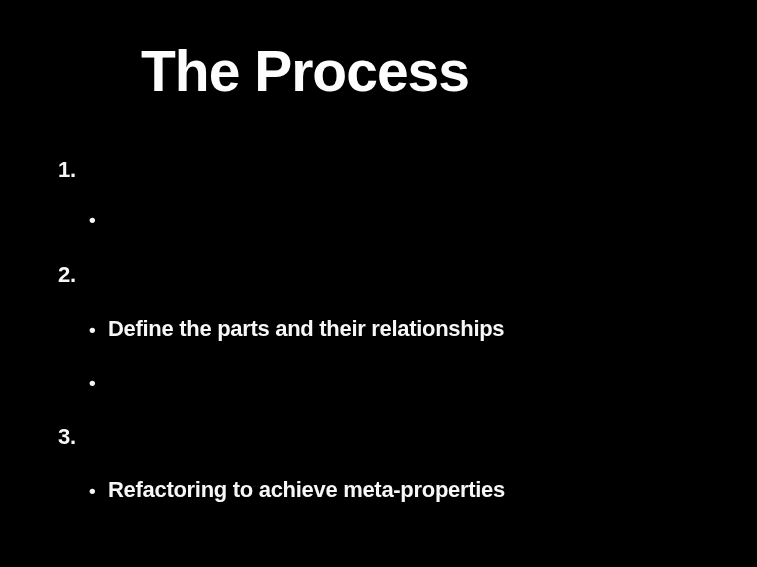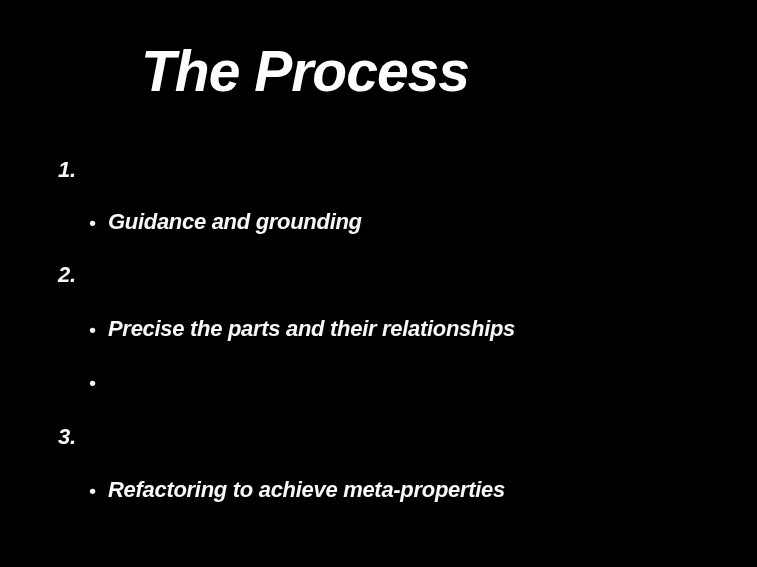--- a/index.html
+++ b/index.html
@@ -8,21 +8,20 @@
     background: #000000;
   }
   .slide {
     position: relative;
     width: 610px;
     height: 567px;
     background: #000000;
     overflow: hidden;
     font-family: "Liberation Sans", sans-serif;
     color: #ffffff;
-    font-style: italic;
   }
   .title {
     position: absolute;
     top: 40px;
     left: 0;
     width: 100%;
     margin: 0;
     text-align: center;
     font-size: 57px;
     font-weight: 700;
@@ -78,30 +77,29 @@
   <h1 class="title">The Process</h1>
 
   <div class="list">
 
     <div class="row numbered r0">
       <span class="marker">1.</span>
     </div>
 
     <div class="row bullet r1">
       <span class="marker">•</span>
-      <span class="text">Guidance and grounding</span>
     </div>
 
     <div class="row numbered r2">
       <span class="marker">2.</span>
     </div>
 
     <div class="row bullet r3">
       <span class="marker">•</span>
-      <span class="text">Precise the parts and their relationships</span>
+      <span class="text">Define the parts and their relationships</span>
     </div>
 
     <div class="row bullet r4">
       <span class="marker">•</span>
     </div>
 
     <div class="row numbered r5">
       <span class="marker">3.</span>
     </div>
 

